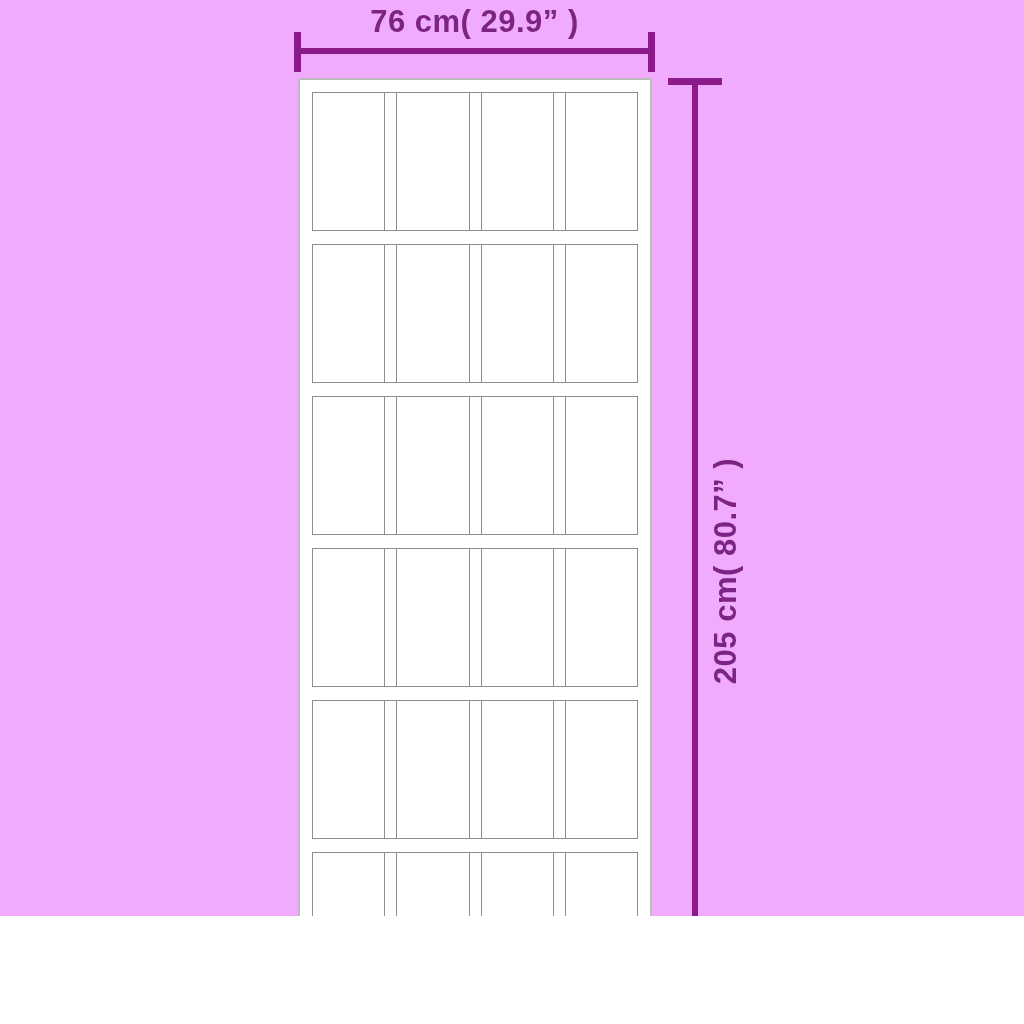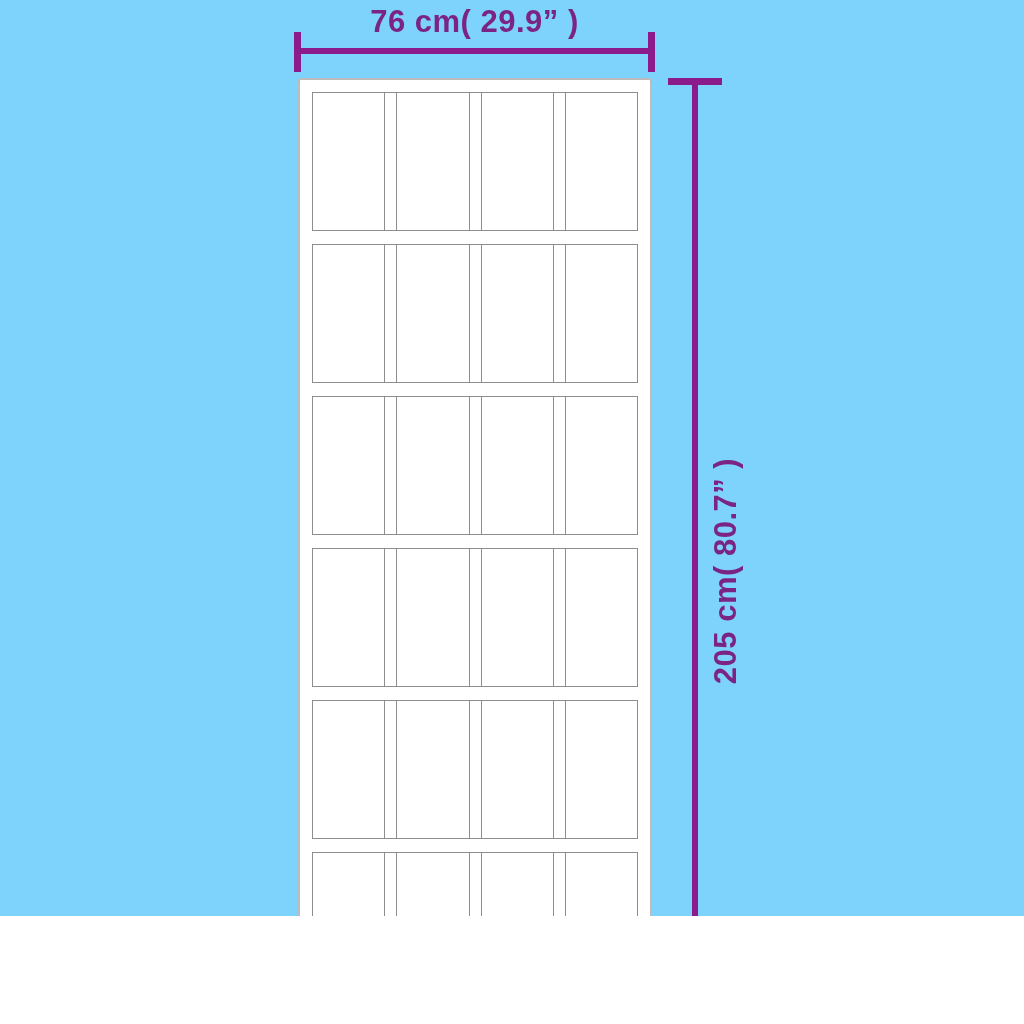--- a/index.html
+++ b/index.html
@@ -5,21 +5,21 @@
   html, body {
     margin: 0;
     padding: 0;
     background: #ffffff;
     font-family: "Liberation Sans", sans-serif;
   }
   .canvas {
     position: relative;
     width: 1024px;
     height: 916px;
-    background: #7dd3fc;
+    background: #f0abfc;
     overflow: hidden;
   }
 
   
   .door {
     position: absolute;
     left: 298px;
     top: 78px;
     width: 354px;
     height: 927px;

